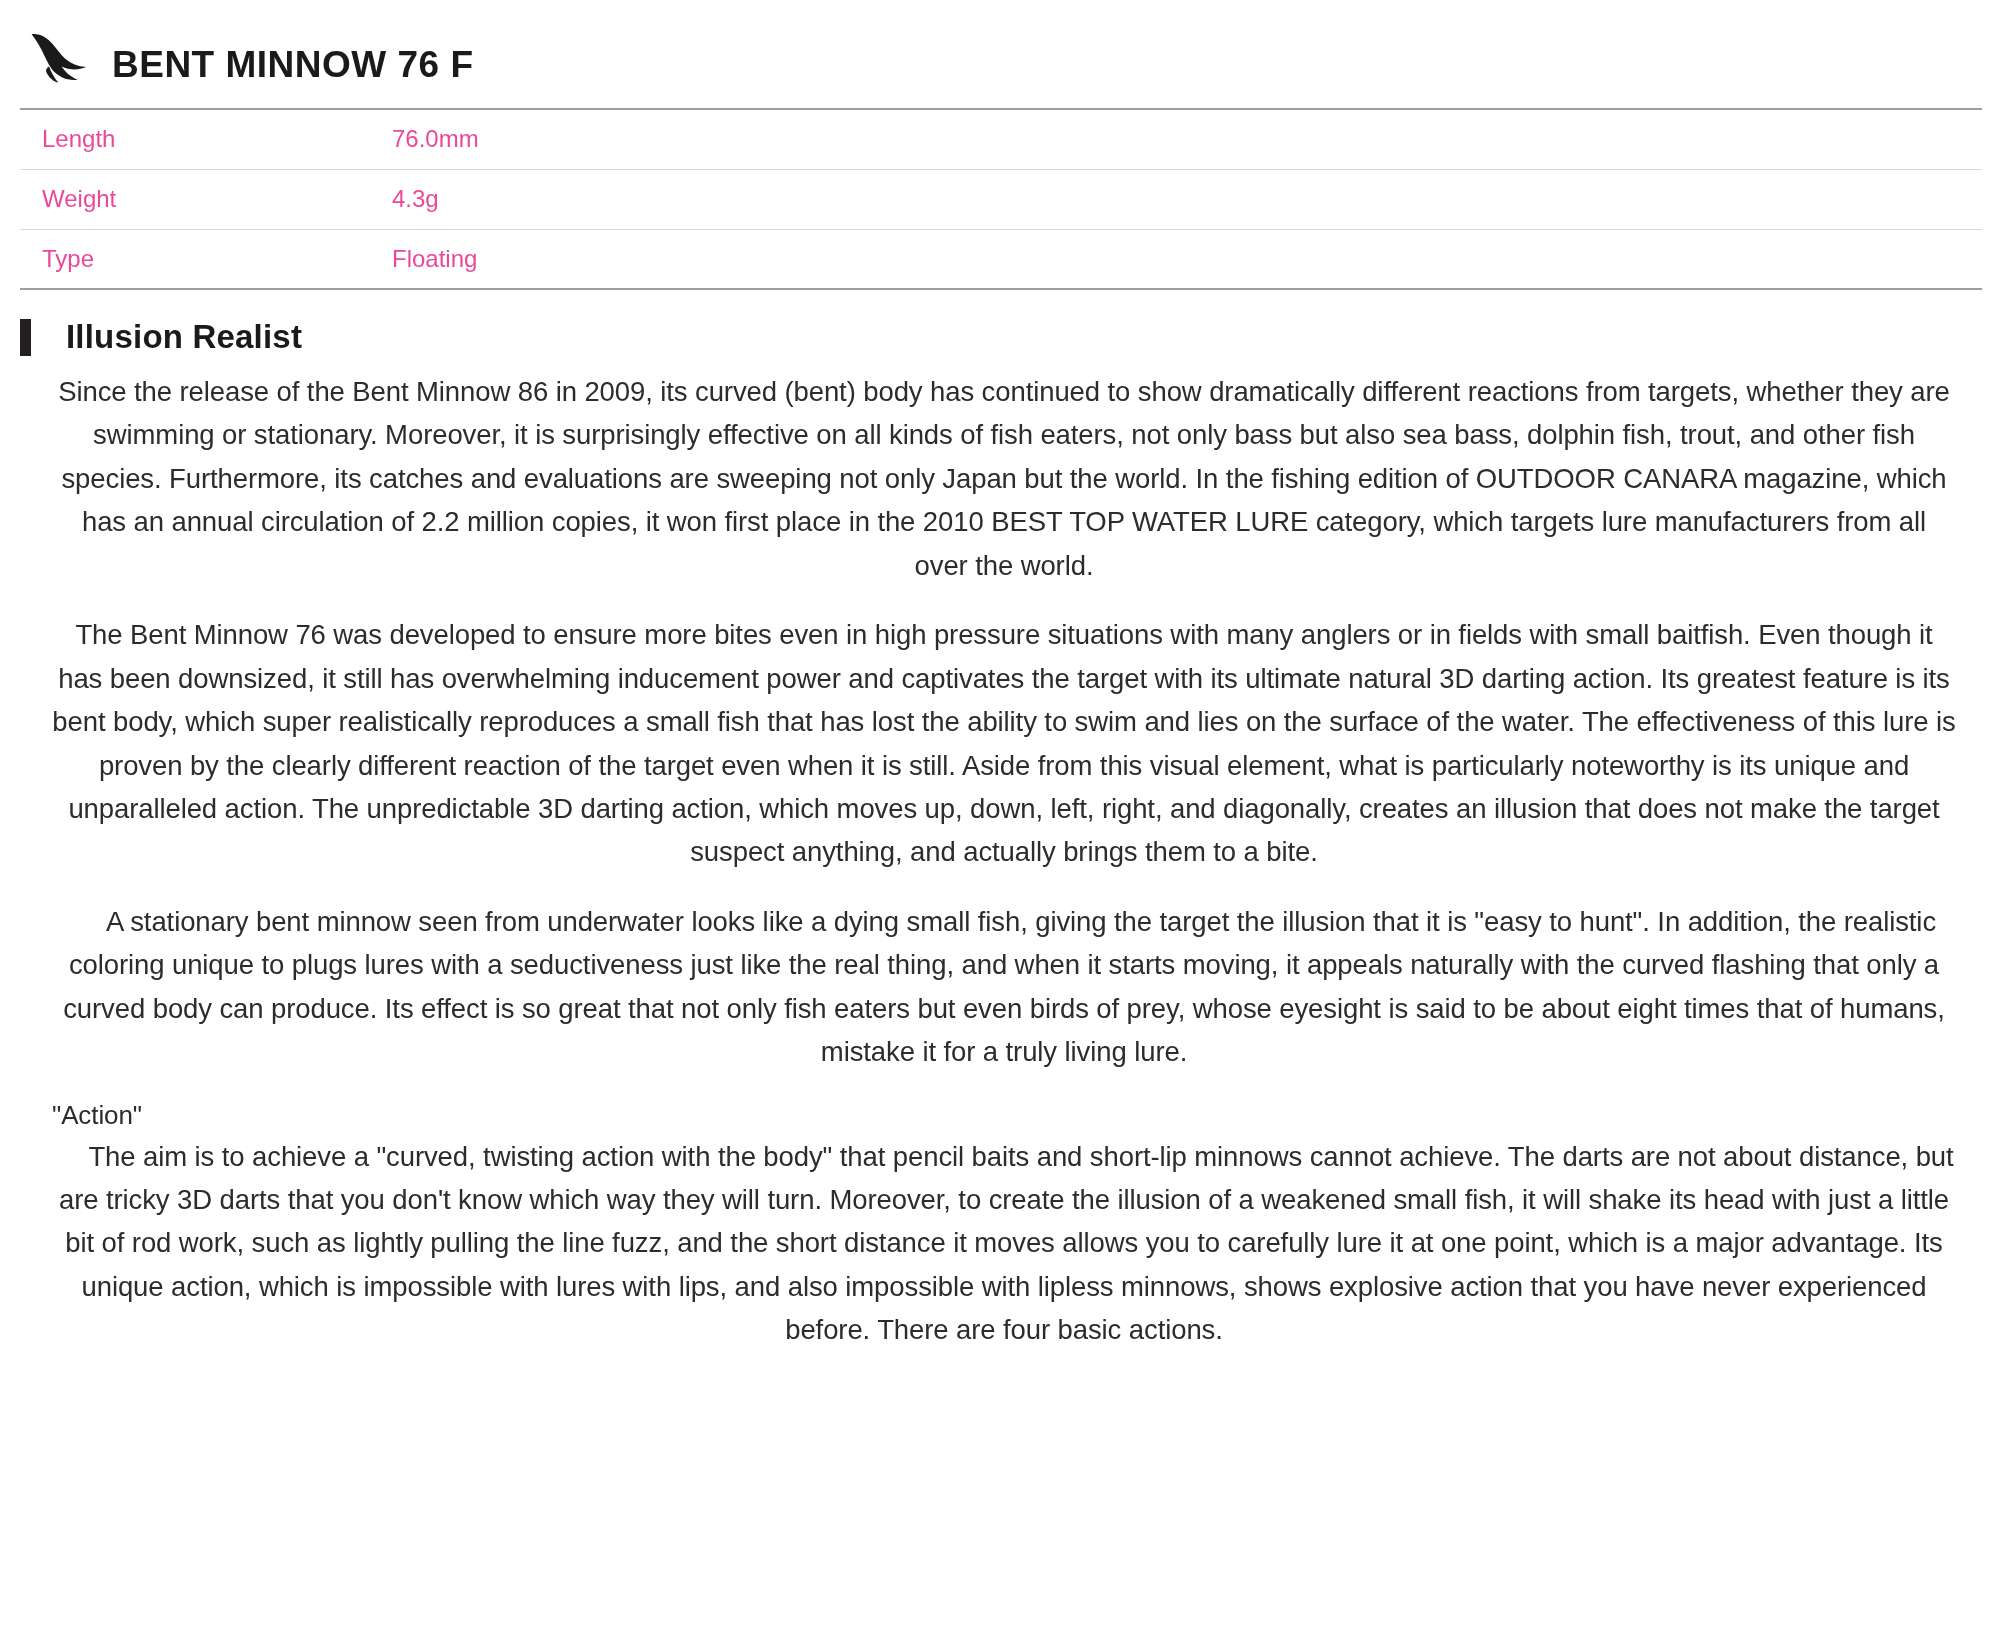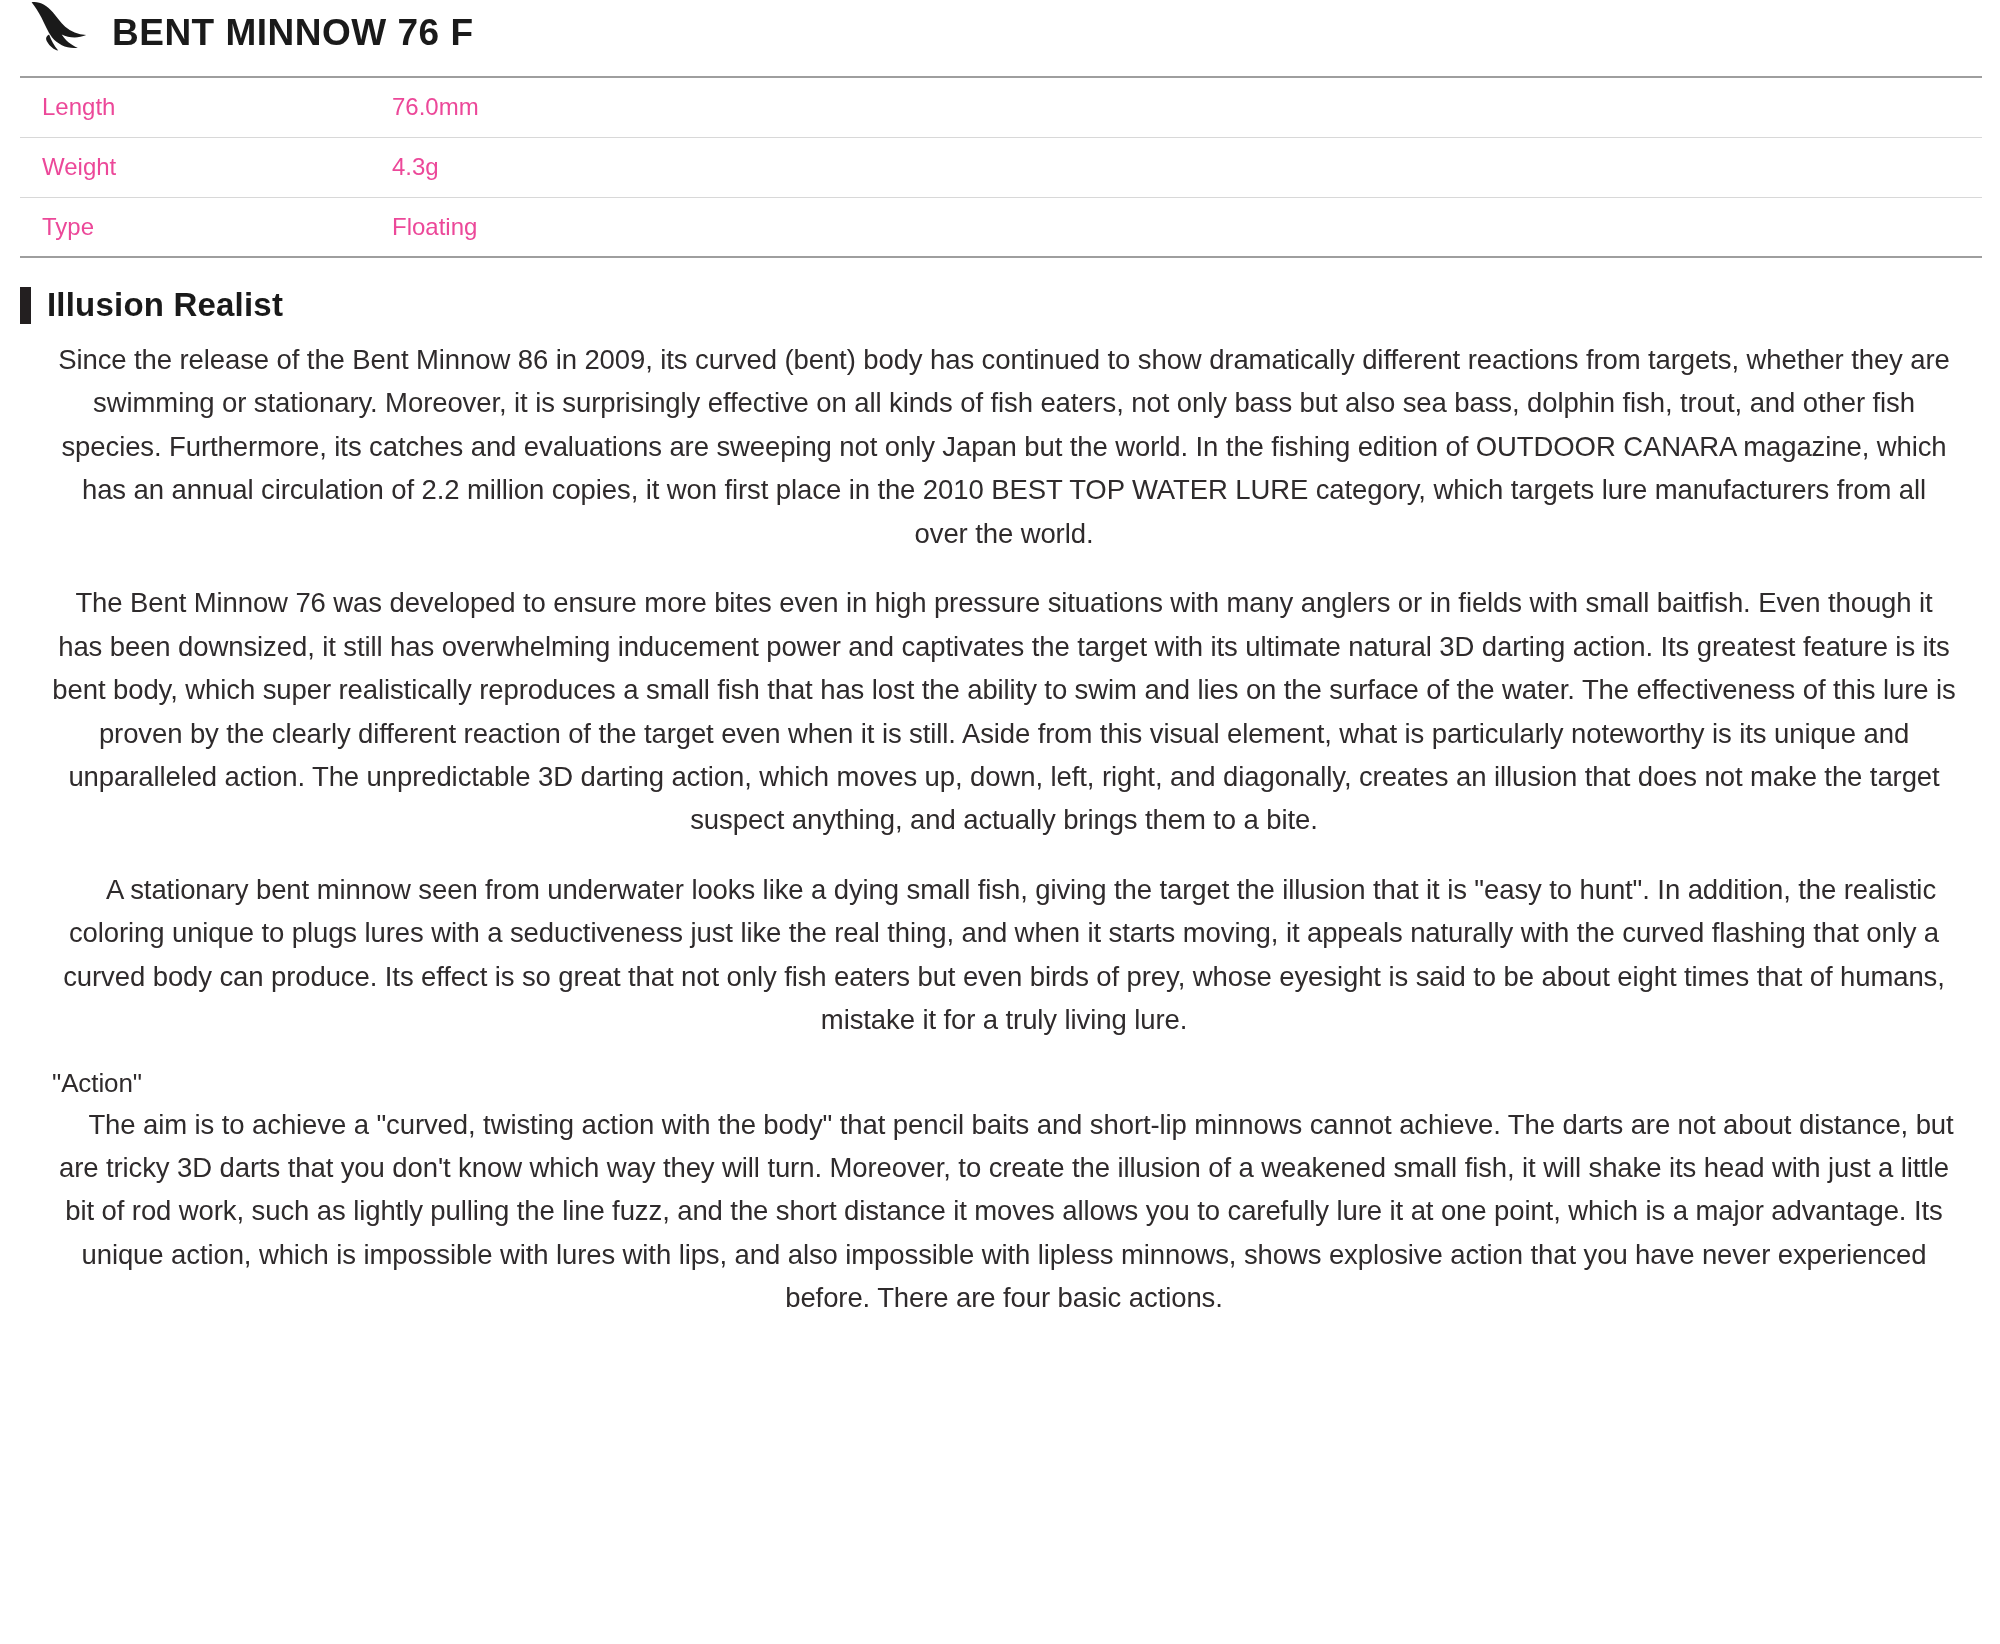--- a/index.html
+++ b/index.html
@@ -17,21 +17,21 @@
   .page {
     width: 2000px;
     box-sizing: border-box;
     padding: 0 18px 0 18px;
   }
 
   
   .header {
     display: flex;
     align-items: flex-end;
-    height: 76px;
+    height: 108px;
     padding-left: 8px;
     box-sizing: border-box;
   }
   .bird-logo {
     width: 70px;
     height: 70px;
     margin-right: 16px;
     margin-bottom: 8px;
     flex: 0 0 auto;
   }
@@ -73,20 +73,21 @@
   }
   .spec-value {
     padding-left: 20px !important;
   }
 
   
   .section-heading {
     display: flex;
     align-items: center;
     margin: 28px 0 14px 2px;
+    gap: 19px;
   }
   .section-bar {
     width: 11px;
     height: 37px;
     background: #231f20;
     margin-right: 16px;
     flex: 0 0 auto;
   }
   .section-title {
     font-family: "Liberation Sans Narrow", "Liberation Sans", sans-serif;

